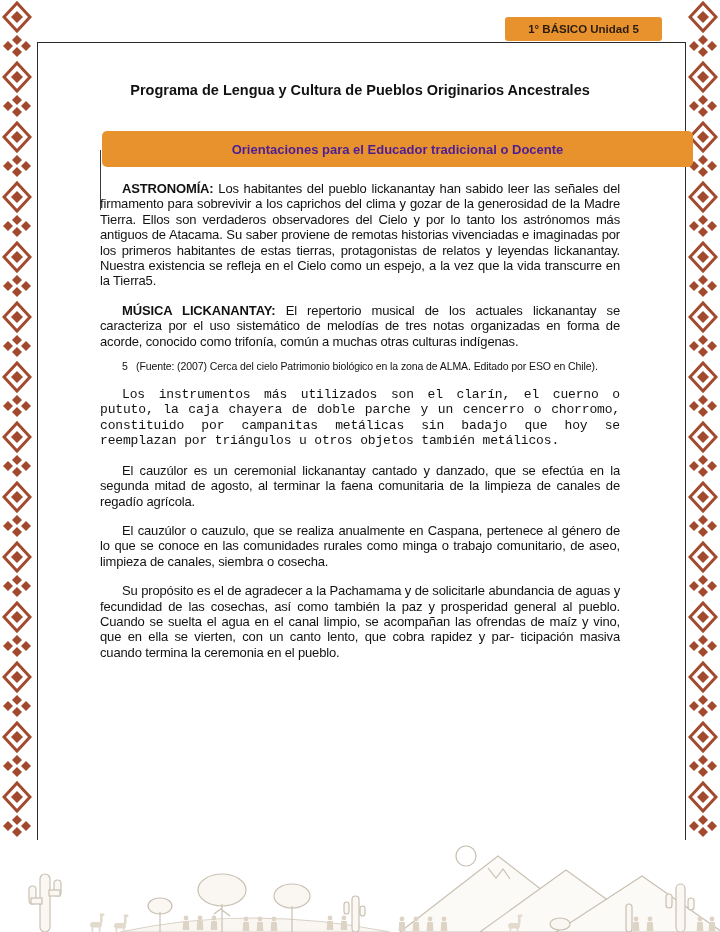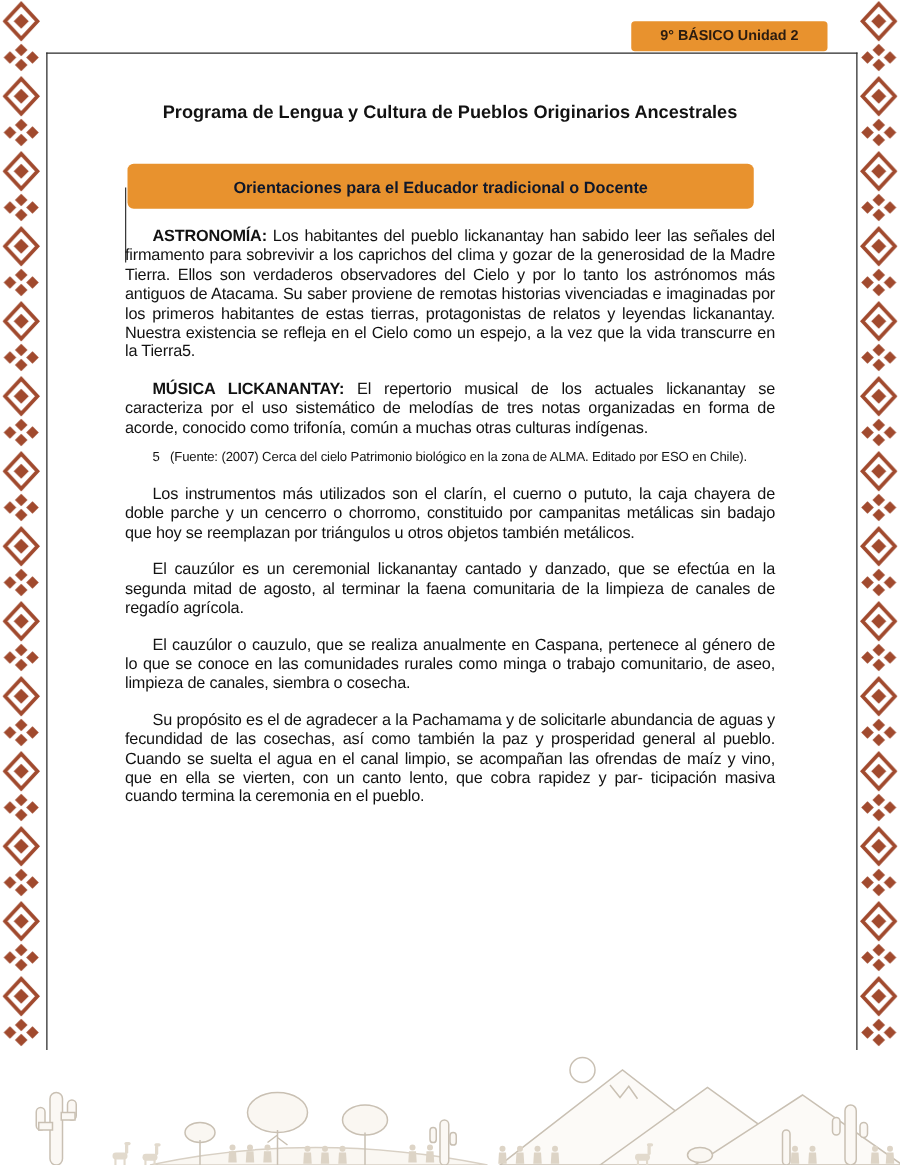--- a/index.html
+++ b/index.html
@@ -25,39 +25,39 @@
     position:absolute;left:100px;top:150px;width:1px;height:60px;background:#3a3a3a;z-index:2;
   }
   .content{position:absolute;left:100px;top:78px;width:520px;z-index:2;}
   .title{
     text-align:center;font-weight:bold;font-size:14.5px;line-height:17px;margin:4px;
   }
   .subtitle{
     text-align:center;font-weight:bold;font-size:14px;line-height:17px;margin:13px 0 0;
   }
   .banner{
-    margin:32px 0 0 2px;width:501px;height:36px;background:#E8922E;border-radius:5px;
+    margin:32px 0 0 2px;width:591px;height:36px;background:#E8922E;border-radius:5px;
     display:flex;align-items:center;justify-content:center;
-    color:#0f172a;font-weight:bold;font-size:13px;
+    color:#4c1d95;font-weight:bold;font-size:13px;
   }
   .bullets{
     list-style:none;margin:40px 0 0 24px;padding:0;
     font-weight:bold;font-size:13px;line-height:18px;
   }
   .bullets .dot{display:inline-block;width:22px;}
   .para{
     margin:14px 0 0;text-align:justify;font-size:13px;line-height:15.4px;
     letter-spacing:-0.15px;text-indent:22px;
   }
   .para .lead{font-weight:bold;}
   .footnote{
     margin:11px 0 0 22px;font-size:10.5px;line-height:13px;letter-spacing:-0.1px;
   }
   .footnote .fn-num{display:inline-block;width:14px;}
-  .gap-top{}
+  .gap-top{font-family:Liberation Mono, monospace;}
   .footer-art{position:absolute;left:0;bottom:0;width:720px;height:92px;z-index:1;}
 </style>
 </head>
 <body>
 
 <div class="page">
 
   <svg class="strip strip-left" width="30" height="844" viewBox="0 0 30 844">
     <defs>
       <pattern id="orn" width="30" height="60" patternUnits="userSpaceOnUse">
@@ -72,21 +72,21 @@
     </defs>
     <rect width="30" height="844" fill="url(#orn)"></rect>
   </svg>
 
   <svg class="strip strip-right" width="30" height="844" viewBox="0 0 30 844">
     <rect width="30" height="844" fill="url(#orn)"></rect>
   </svg>
 
   <div class="frame"></div>
 
-  <div class="badge">9° BÁSICO Unidad 2</div>
+  <div class="badge">1° BÁSICO Unidad 5</div>
 
   <div class="banner-edge"></div>
 
   <div class="content">
 
     <div class="title">Programa de Lengua y Cultura de Pueblos Originarios Ancestrales</div>
 
     <div class="banner">Orientaciones para el Educador tradicional o Docente</div>
 
 

